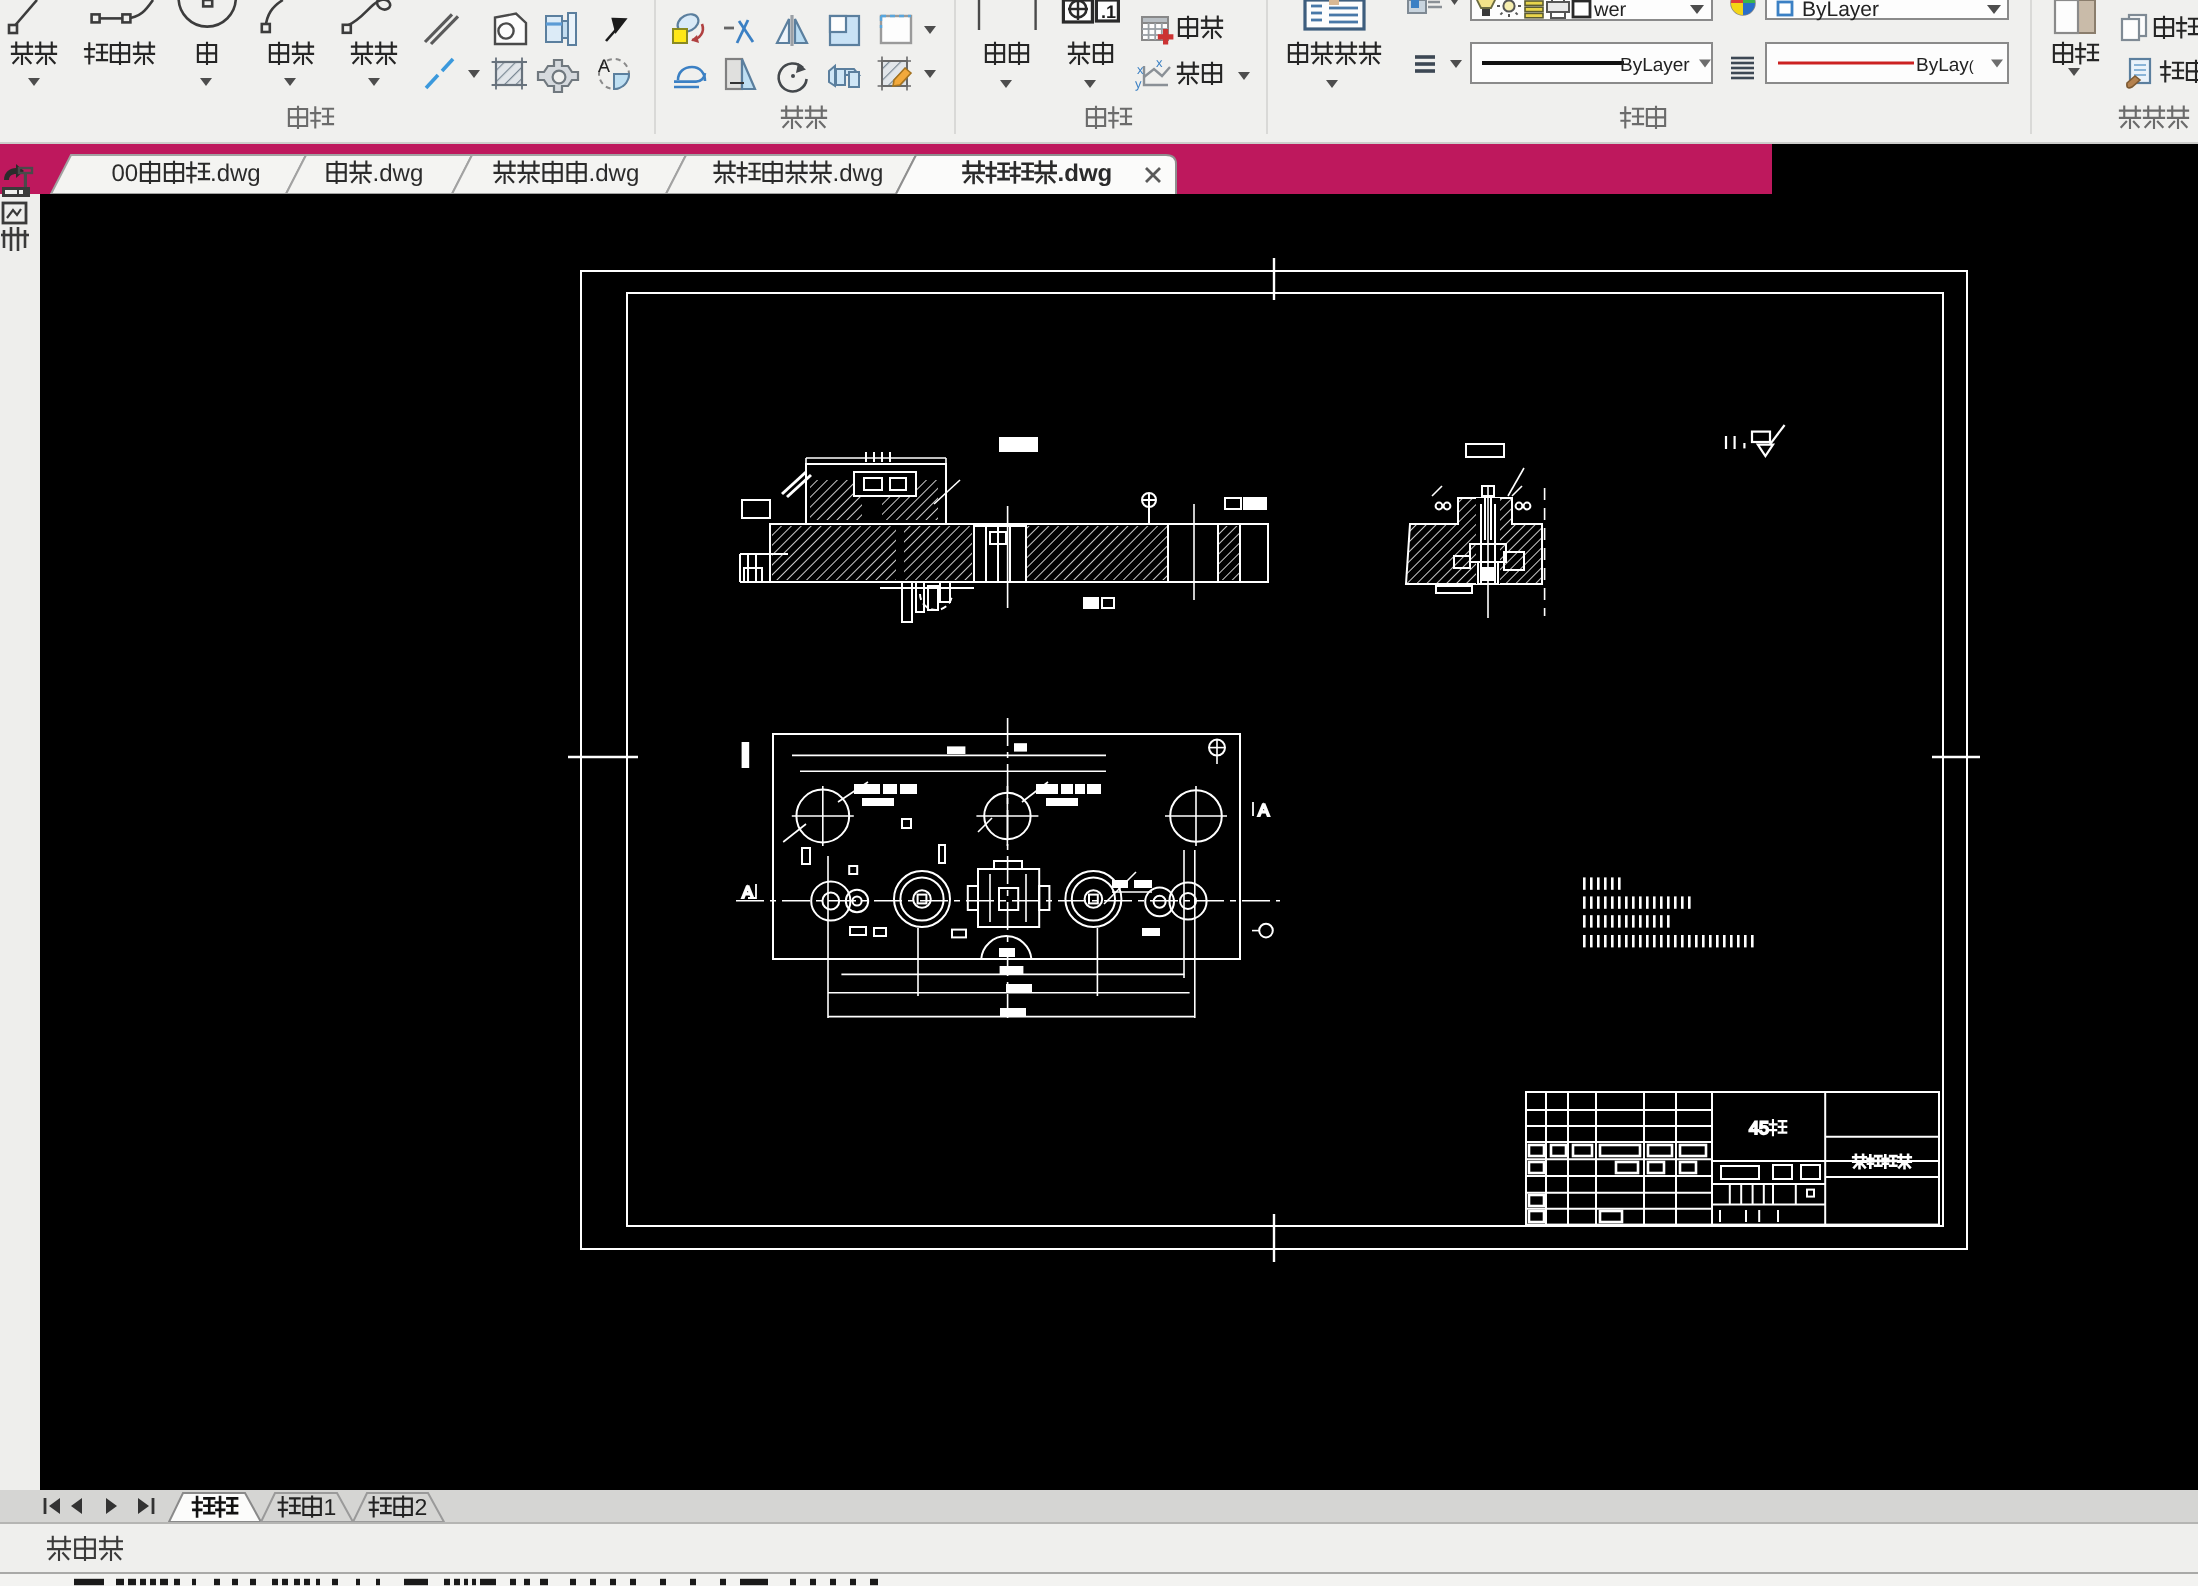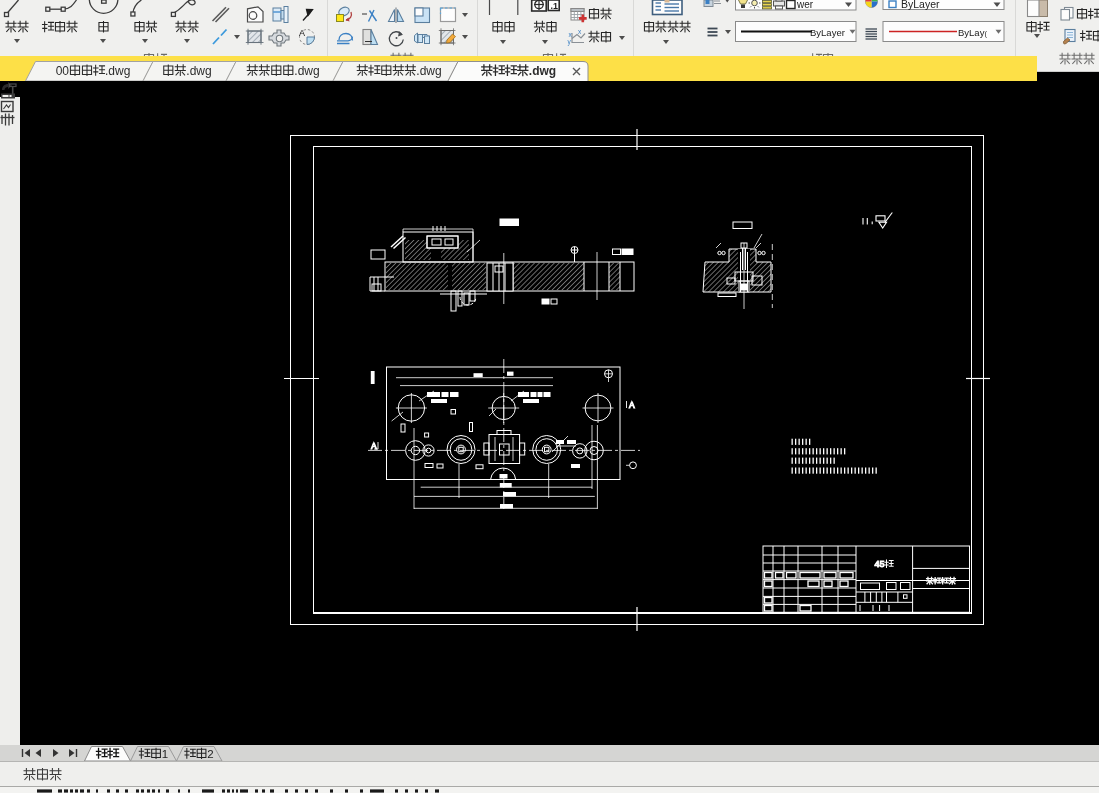--- a/index.html
+++ b/index.html
@@ -2,21 +2,21 @@
 <html><head><meta charset="utf-8">
 <style>
 *{margin:0;padding:0;box-sizing:border-box}
 html,body{width:1099px;height:793px;overflow:hidden;background:#000;
 font-family:"Liberation Sans",sans-serif;}
 #app{position:relative;width:1099px;height:793px;}
 .abs{position:absolute;}
 #ribbon{left:0;top:0;width:1099px;height:72px;background:#f0f0ee;border-bottom:1px solid #cdcdcb;}
 .sep{position:absolute;top:0;width:1px;height:67px;background:#d9d9d7;}
 .dd{position:absolute;width:0;height:0;border-left:3.5px solid transparent;border-right:3.5px solid transparent;border-top:4px solid #4d4d4d;}
-#doctabs{left:0;top:56px;width:1037px;height:25px;background:#fde047;}
+#doctabs{left:0;top:72px;width:886px;height:25px;background:#be185d;}
 #leftstrip{left:0;top:97px;width:20px;height:648px;background:#eeeeec;}
 #canvas{left:20px;top:97px;width:1079px;height:648px;background:#000;}
 #laybar{left:0;top:745px;width:1099px;height:16px;background:#d5d5d3;}
 #cmdrow{left:0;top:761px;width:1099px;height:25px;background:#efefed;border-top:1px solid #b5b5b3;}
 #botsliver{left:0;top:786px;width:1099px;height:7px;background:#f3f3f1;border-top:1px solid #a9a9a7;}
 </style></head><body>
 <div id="app">
 <div id="ribbon" class="abs">
       <div class="sep" style="left:326.5px"></div>
       <div class="sep" style="left:477px"></div>

